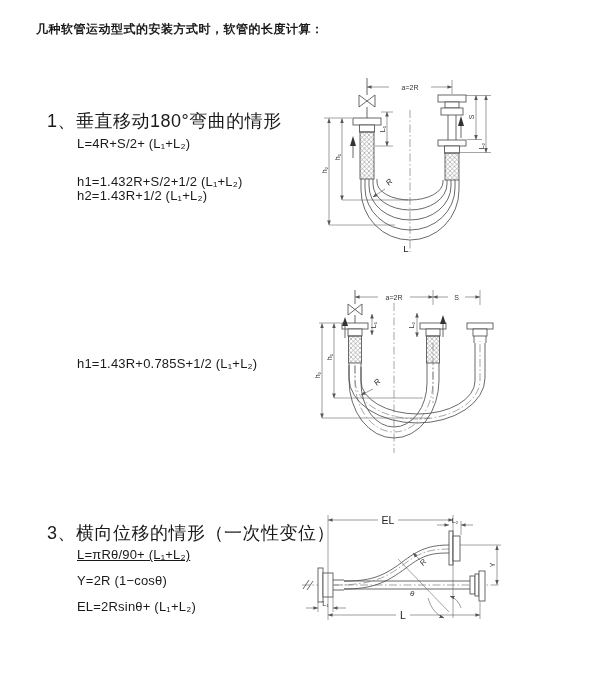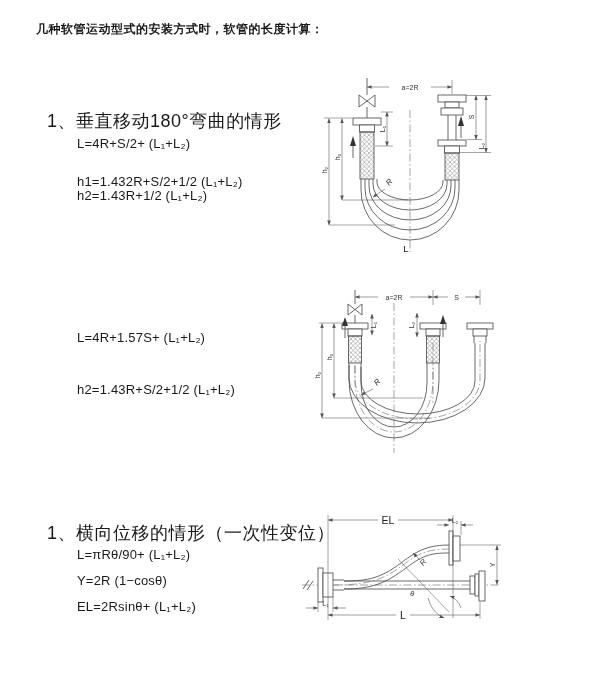--- a/index.html
+++ b/index.html
@@ -26,25 +26,24 @@
 
 <div id="page">
 
   <div class="abs title" style="left:36px;top:21px;">几种软管运动型式的安装方式时，软管的长度计算：</div>
 
   <div class="abs sec-head" style="left:47px;top:109px;">1、垂直移动180°弯曲的情形</div>
   <div class="abs formula" style="left:77px;top:136px;">L=4R+S/2+ (L₁+L₂)</div>
   <div class="abs formula" style="left:77px;top:162px;margin-top:12px;">h1=1.432R+S/2+1/2 (L₁+L₂)</div>
   <div class="abs formula" style="left:77px;top:188px;text-align:right;">h2=1.43R+1/2 (L₁+L₂)</div>
 
-  <div class="abs formula" style="left:77px;top:330px;">L=4R+1.57S+ (L₁+L₂)</div>
-  <div class="abs formula" style="left:77px;top:382px;">h2=1.43R+S/2+1/2 (L₁+L₂)</div>
-
-  <div class="abs sec-head" style="left:47px;top:521px;">1、横向位移的情形（一次性变位）</div>
-  <div class="abs formula" style="left:77px;top:547px;">L=πRθ/90+ (L₁+L₂)</div>
+  <div class="abs formula" style="left:77px;top:356px;">h1=1.43R+0.785S+1/2 (L₁+L₂)</div>
+
+  <div class="abs sec-head" style="left:47px;top:521px;">3、横向位移的情形（一次性变位）</div>
+  <div class="abs formula" style="left:77px;top:547px;text-decoration:underline;">L=πRθ/90+ (L₁+L₂)</div>
   <div class="abs formula" style="left:77px;top:573px;">Y=2R (1−cosθ)</div>
   <div class="abs formula" style="left:77px;top:599px;">EL=2Rsinθ+ (L₁+L₂)</div>
 
   <svg style="left:315px;top:72px;" width="270" height="185" viewBox="0 0 270 185">
     <defs>
       <marker id="ar1" viewBox="0 0 8 6" refX="7.6" refY="3" markerWidth="8" markerHeight="6" orient="auto-start-reverse">
           <path d="M0,0L8,3L0,6Z" fill="#555"></path>
         </marker>
       <pattern id="hx1" width="4.5" height="4.5" patternUnits="userSpaceOnUse">
         <path d="M0,0L4.5,4.5M4.5,0L0,4.5" stroke="#8a8a8a" stroke-width="0.55"></path>

